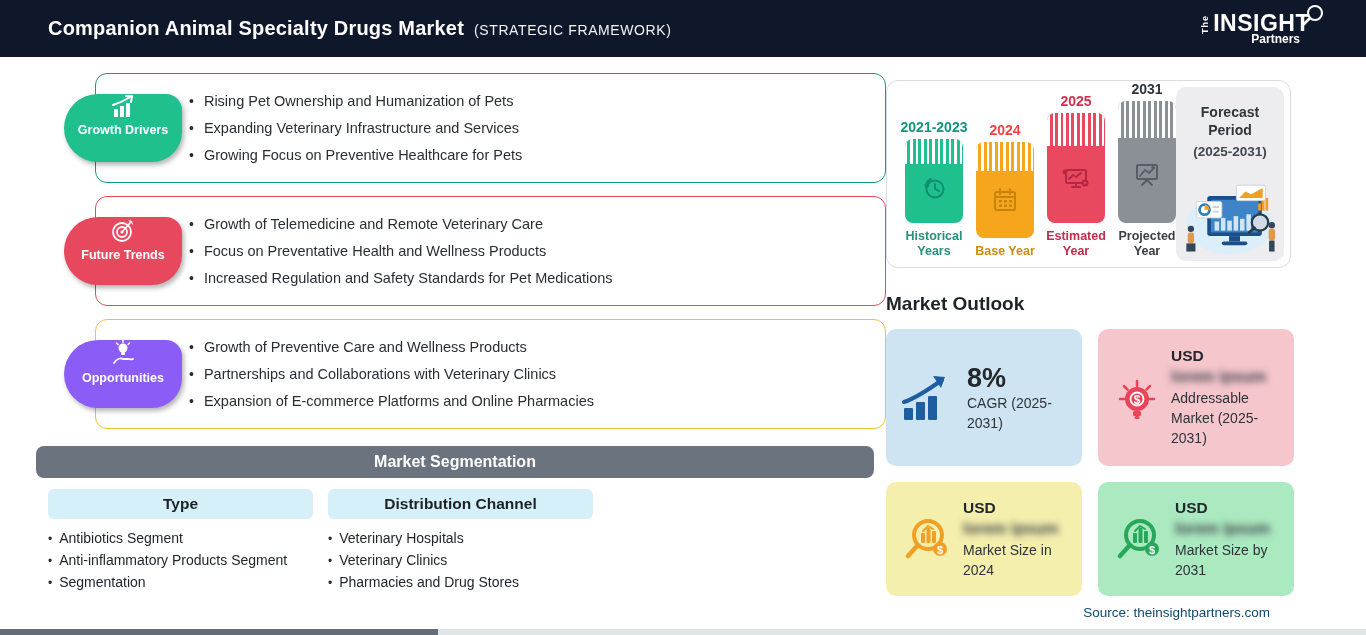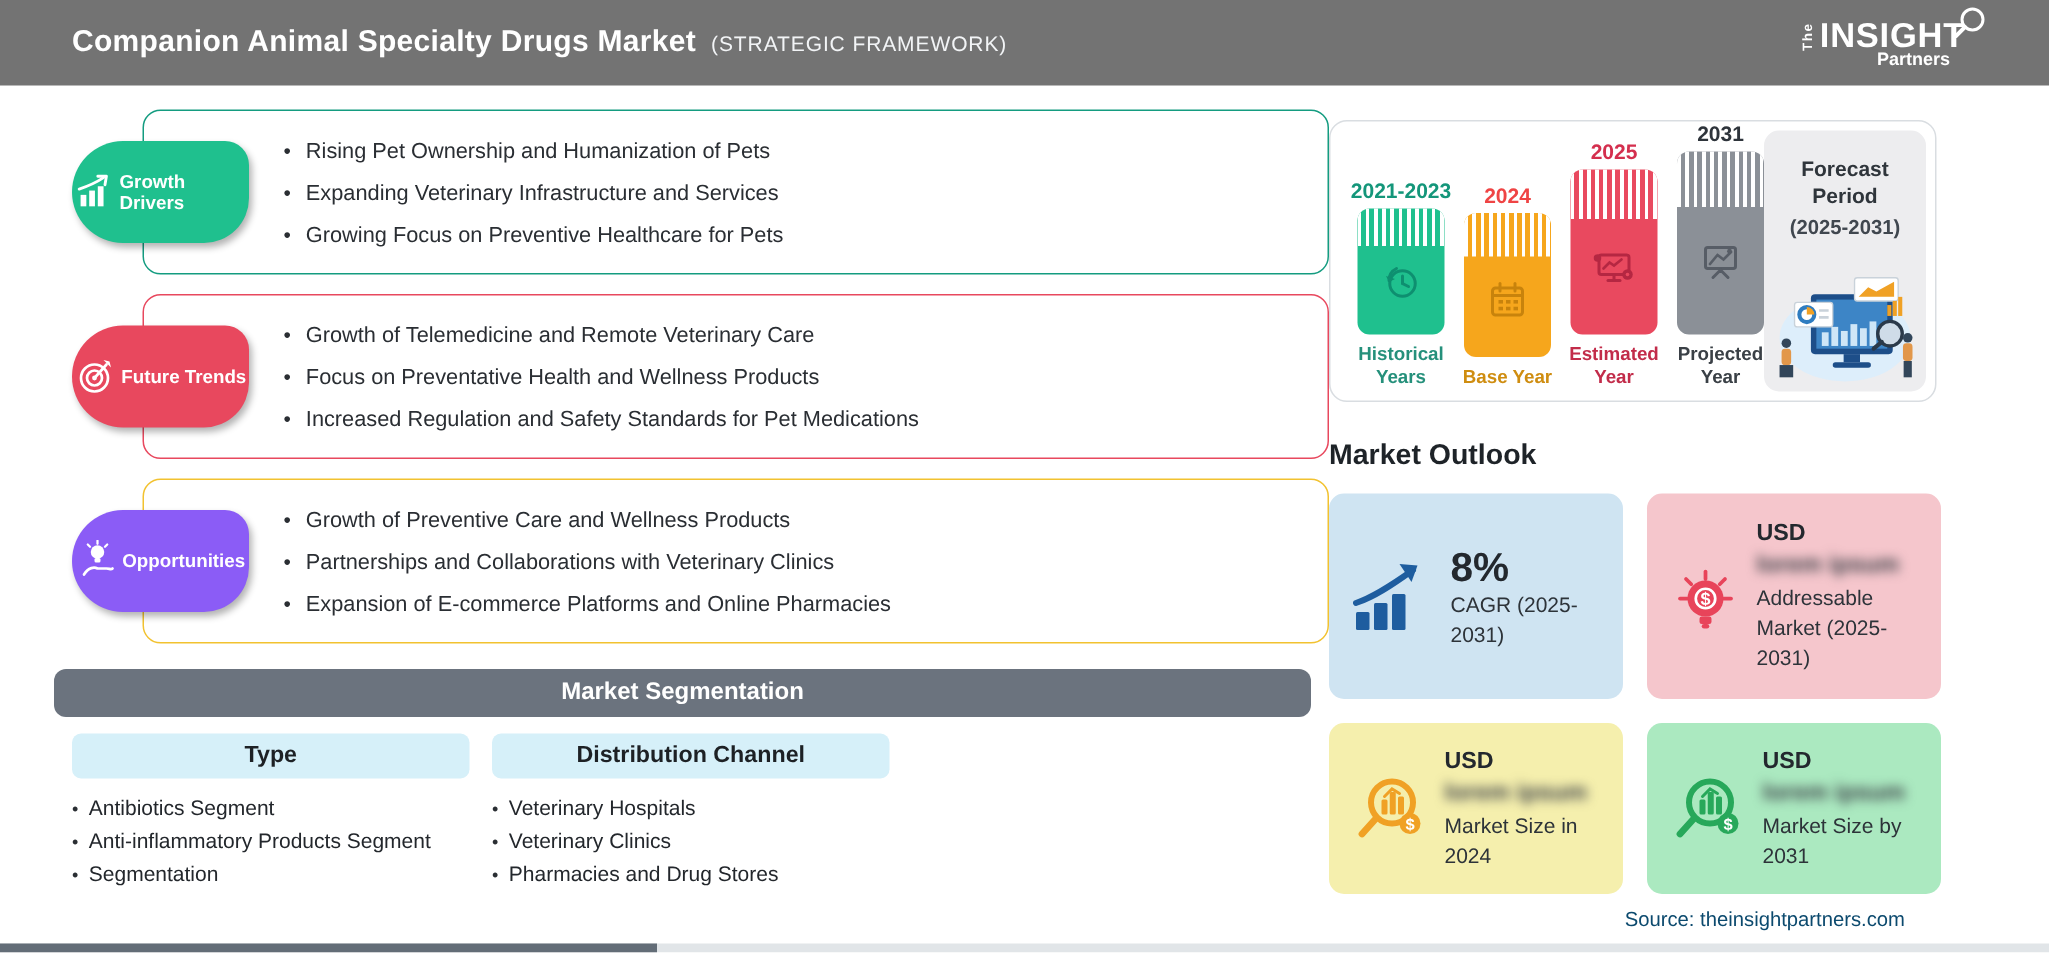--- a/index.html
+++ b/index.html
@@ -1,21 +1,21 @@
 <!DOCTYPE html>
 <html><head>
 <meta charset="utf-8">
 <style>
   * { margin:0; padding:0; box-sizing:border-box; }
   html,body { width:1366px; height:635px; }
   body { font-family:"Liberation Sans", sans-serif; background:#fff; overflow:hidden; }
   .page { position:relative; width:1366px; height:635px; background:#fff; }
 
   
-  .header { height:57px; background:#737373; display:flex; align-items:center; justify-content:space-between; padding:0 56px 0 48px; }
+  .header { height:57px; background:#0f172a; display:flex; align-items:center; justify-content:space-between; padding:0 56px 0 48px; }
   .title-wrap { display:flex; align-items:baseline; gap:10px; }
   .page-title { color:#fff; font-size:20px; font-weight:bold; letter-spacing:0.2px; }
   .page-subtitle { color:#f2f4f6; font-size:14px; letter-spacing:0.6px; }
   .logo { position:relative; display:flex; align-items:flex-start; gap:3px; color:#fff; }
   .logo-the { font-size:9px; font-weight:bold; writing-mode:vertical-rl; transform:rotate(180deg); letter-spacing:1px; margin-top:3px; }
   .logo-col { display:flex; flex-direction:column; align-items:flex-end; }
   .logo-insight { font-size:23px; font-weight:bold; letter-spacing:0.5px; line-height:22px; }
   .logo-partners { font-size:12px; font-weight:bold; margin-top:-2px; margin-right:10px; }
   .logo-mag { position:absolute; right:-16px; top:-8px; }
 
@@ -27,22 +27,22 @@
   
   .panel { position:relative; margin:16px 0 13px 48px; width:838px; height:110px; }
   .panel + .panel { margin-top:13px; }
   .panel-box { position:absolute; left:47px; right:0; top:0; bottom:0; border-radius:12px; background:#fff;
                display:flex; flex-direction:column; justify-content:center; gap:11px; padding-left:93px; }
   .panel-green .panel-box { border:1.5px solid #149c80; }
   .panel-red   .panel-box { border:1.5px solid #e8485e; }
   .panel-orange .panel-box { border:1.5px solid #f2c230; }
   .bullet-row { display:flex; align-items:baseline; gap:10px; font-size:14.5px; color:#2a2e33; }
   .bullet-dot { font-size:14px; color:#2a2e33; }
-  .blob { position:absolute; left:0; top:50%; transform:translateY(-50%); width:118px; height:68px;
-          display:flex; flex-direction:row; align-items:center; justify-content:center; gap:3px;
+  .blob { position:absolute; left:16px; top:50%; transform:translateY(-50%); width:118px; height:68px;
+          display:flex; flex-direction:column; align-items:center; justify-content:flex-start; gap:3px;
           color:#fff; box-shadow:2px 3px 5px rgba(0,0,0,0.3); border-radius:34px 16px 30px 34px; z-index:2; }
   .blob-label { font-size:12.5px; font-weight:bold; }
   .blob-green { background:#1fc08e; }
   .blob-red { background:#e8485e; }
   .blob-orange { background:#8b5cf6; }
   .blob svg { display:block; }
 
   
   .seg-bar { margin:17px 0 0 36px; width:838px; height:32px; background:#6b737e; border-radius:8px;
              color:#fff; font-size:16px; font-weight:bold; display:flex; align-items:center; justify-content:center; }

